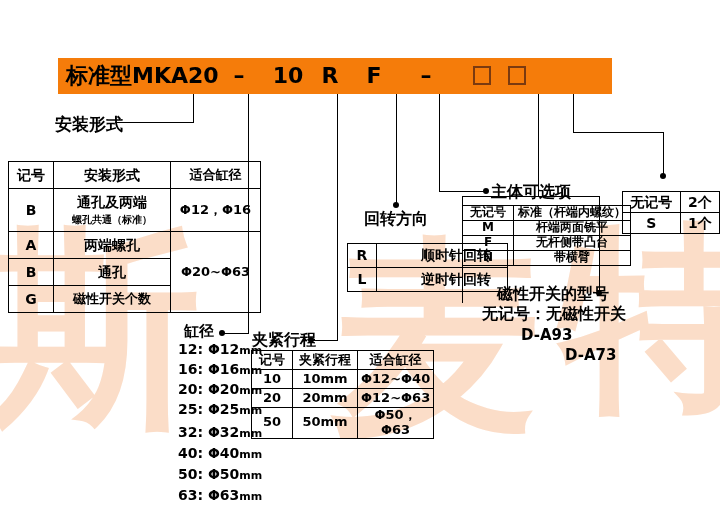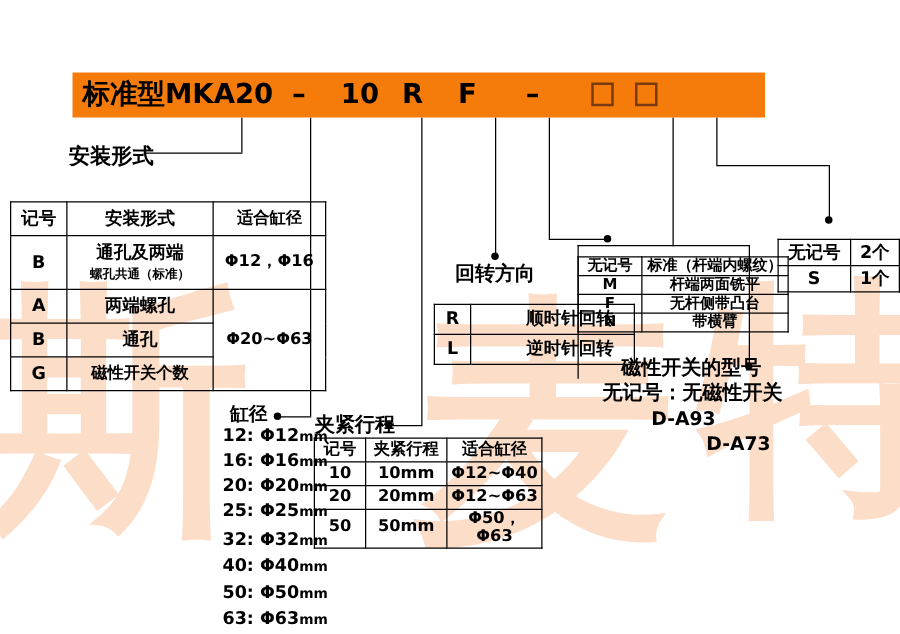--- a/index.html
+++ b/index.html
@@ -327,20 +327,21 @@
       <td class="c1">R</td>
       <td class="c2">顺时针回转</td>
     </tr>
     <tr>
       <td class="c1">L</td>
       <td class="c2">逆时针回转</td>
     </tr>
   </tbody>
     </table>
 
+  <div class="lbl lbl-bold" style="left:491px;top:182px;font-size:16px;">主体可选项</div>
 
   <table class="tbl" id="body-table">
     <tbody>
         <tr>
       <td class="c1">无记号</td>
       <td class="c2">标准（杆端内螺纹）</td>
     </tr>
     <tr>
       <td class="c1">M</td>
       <td class="c2">杆端两面铣平</td>

